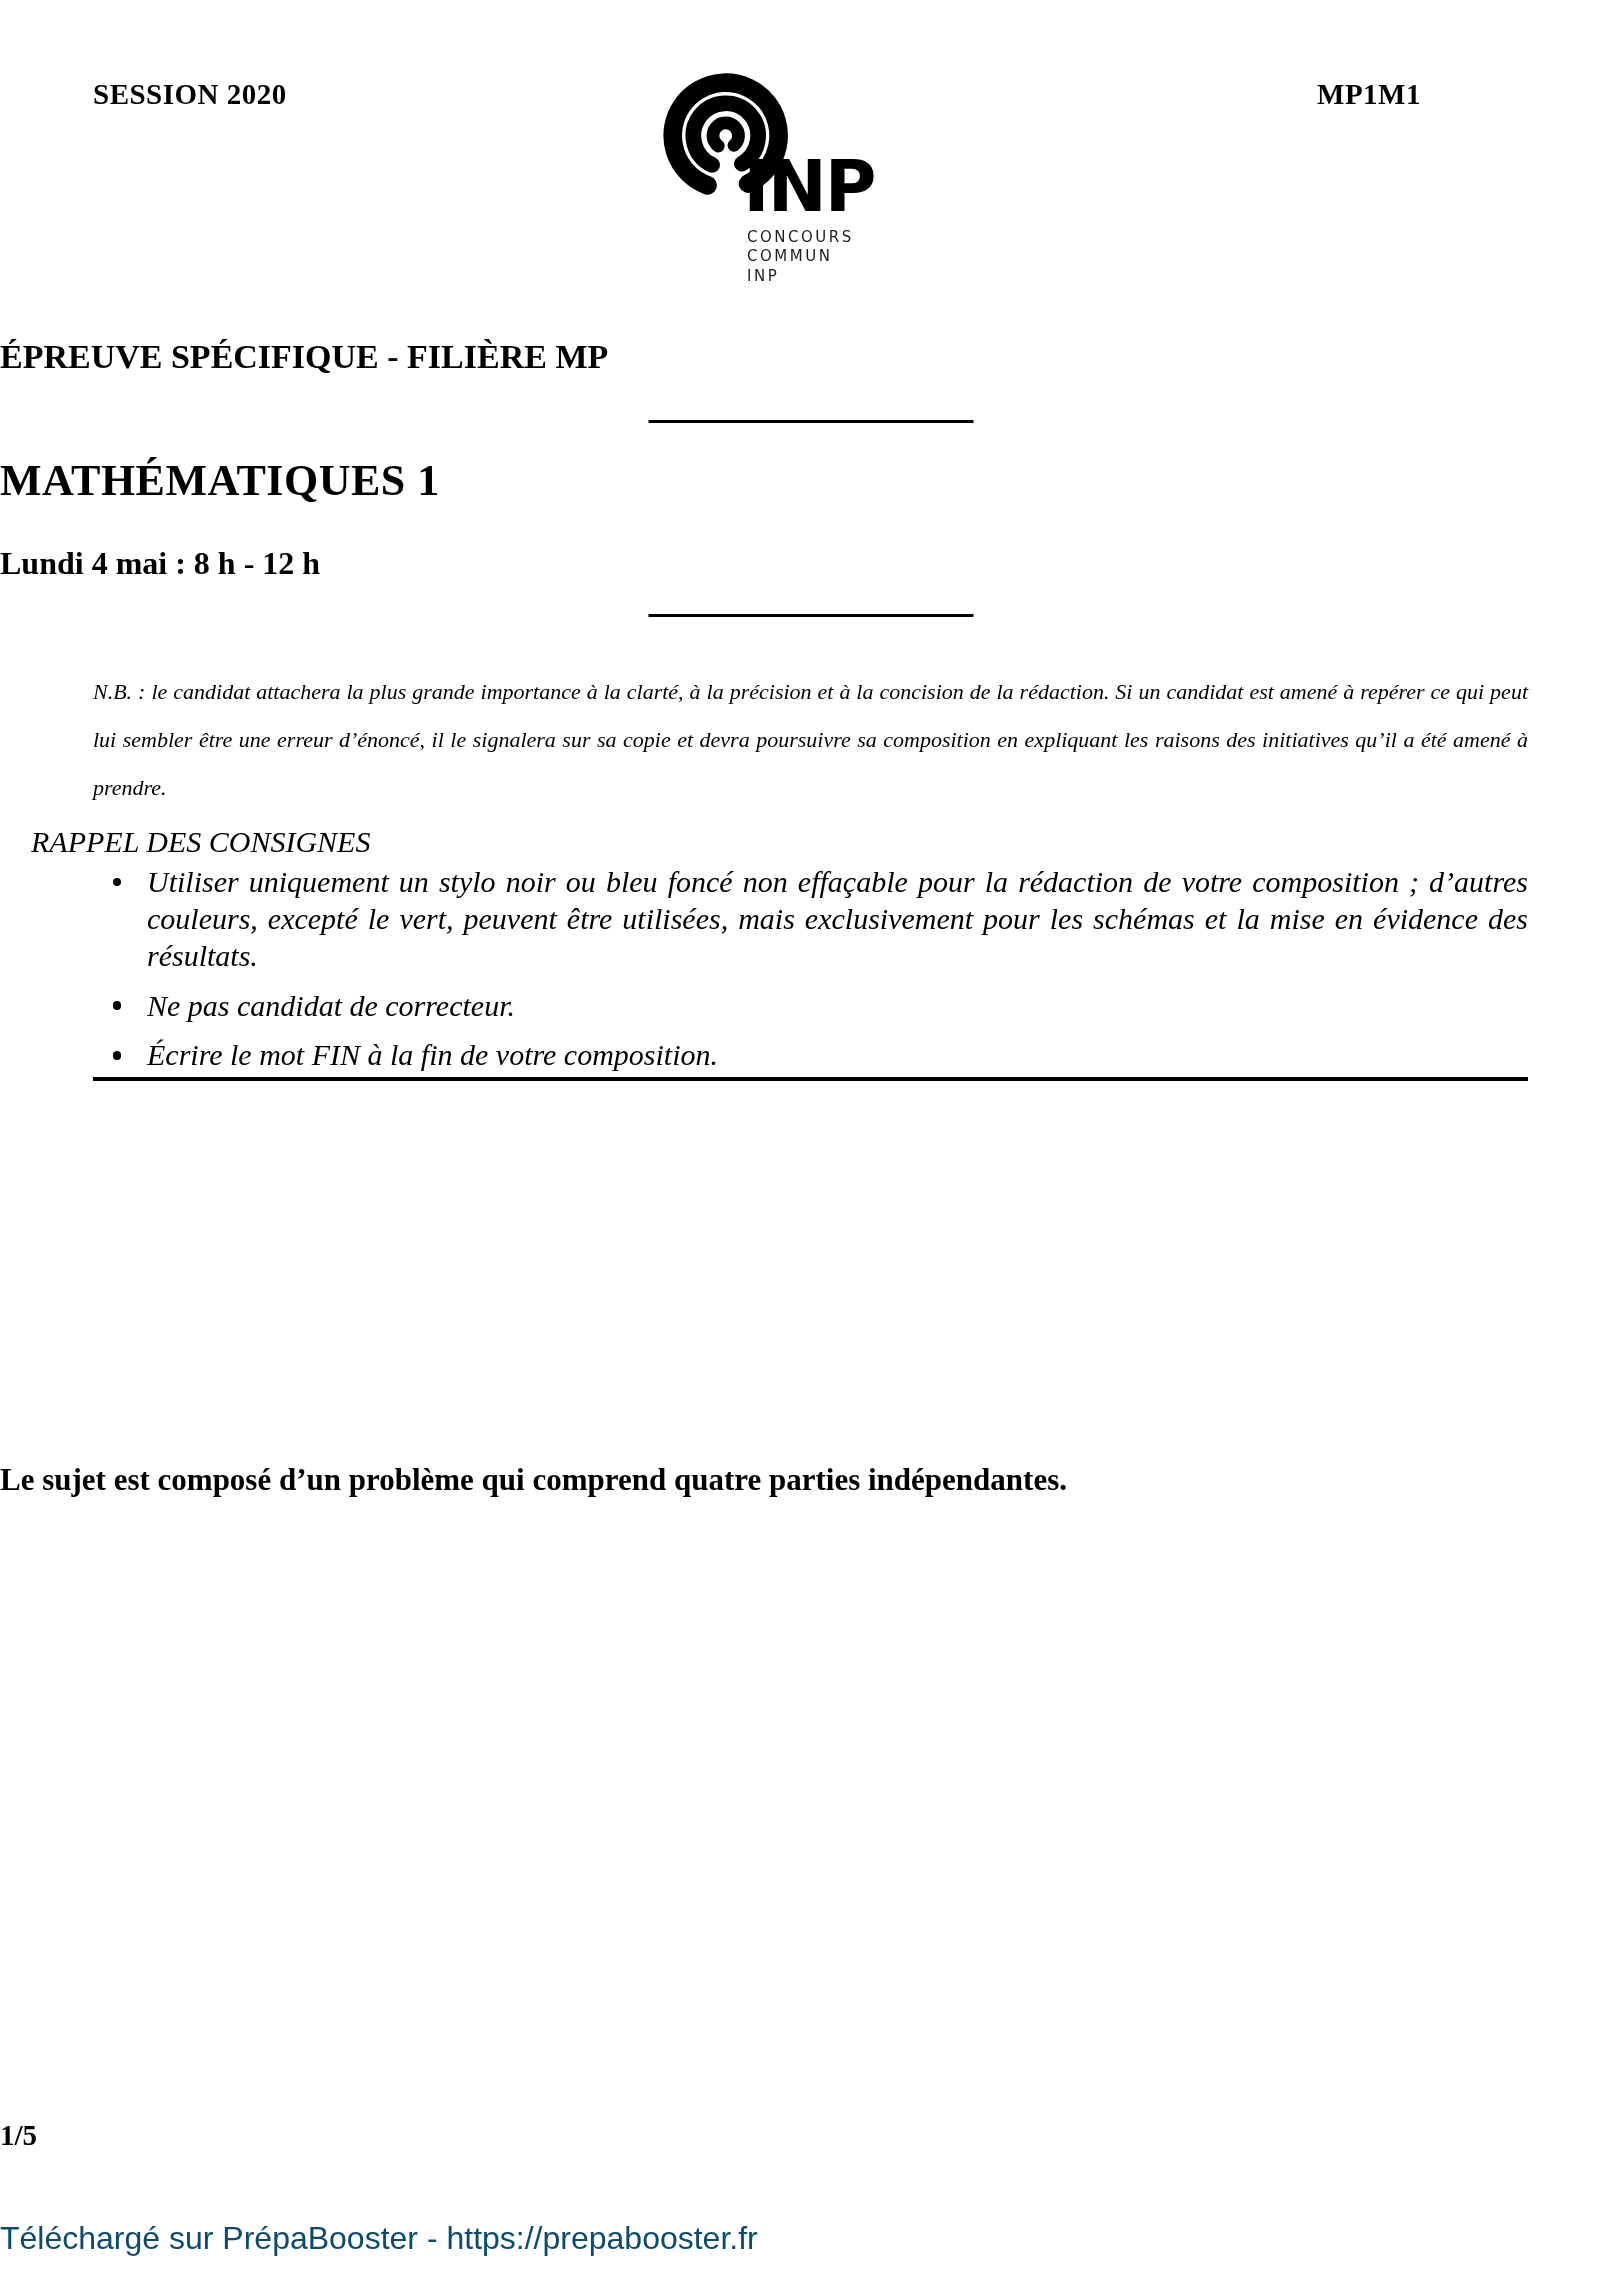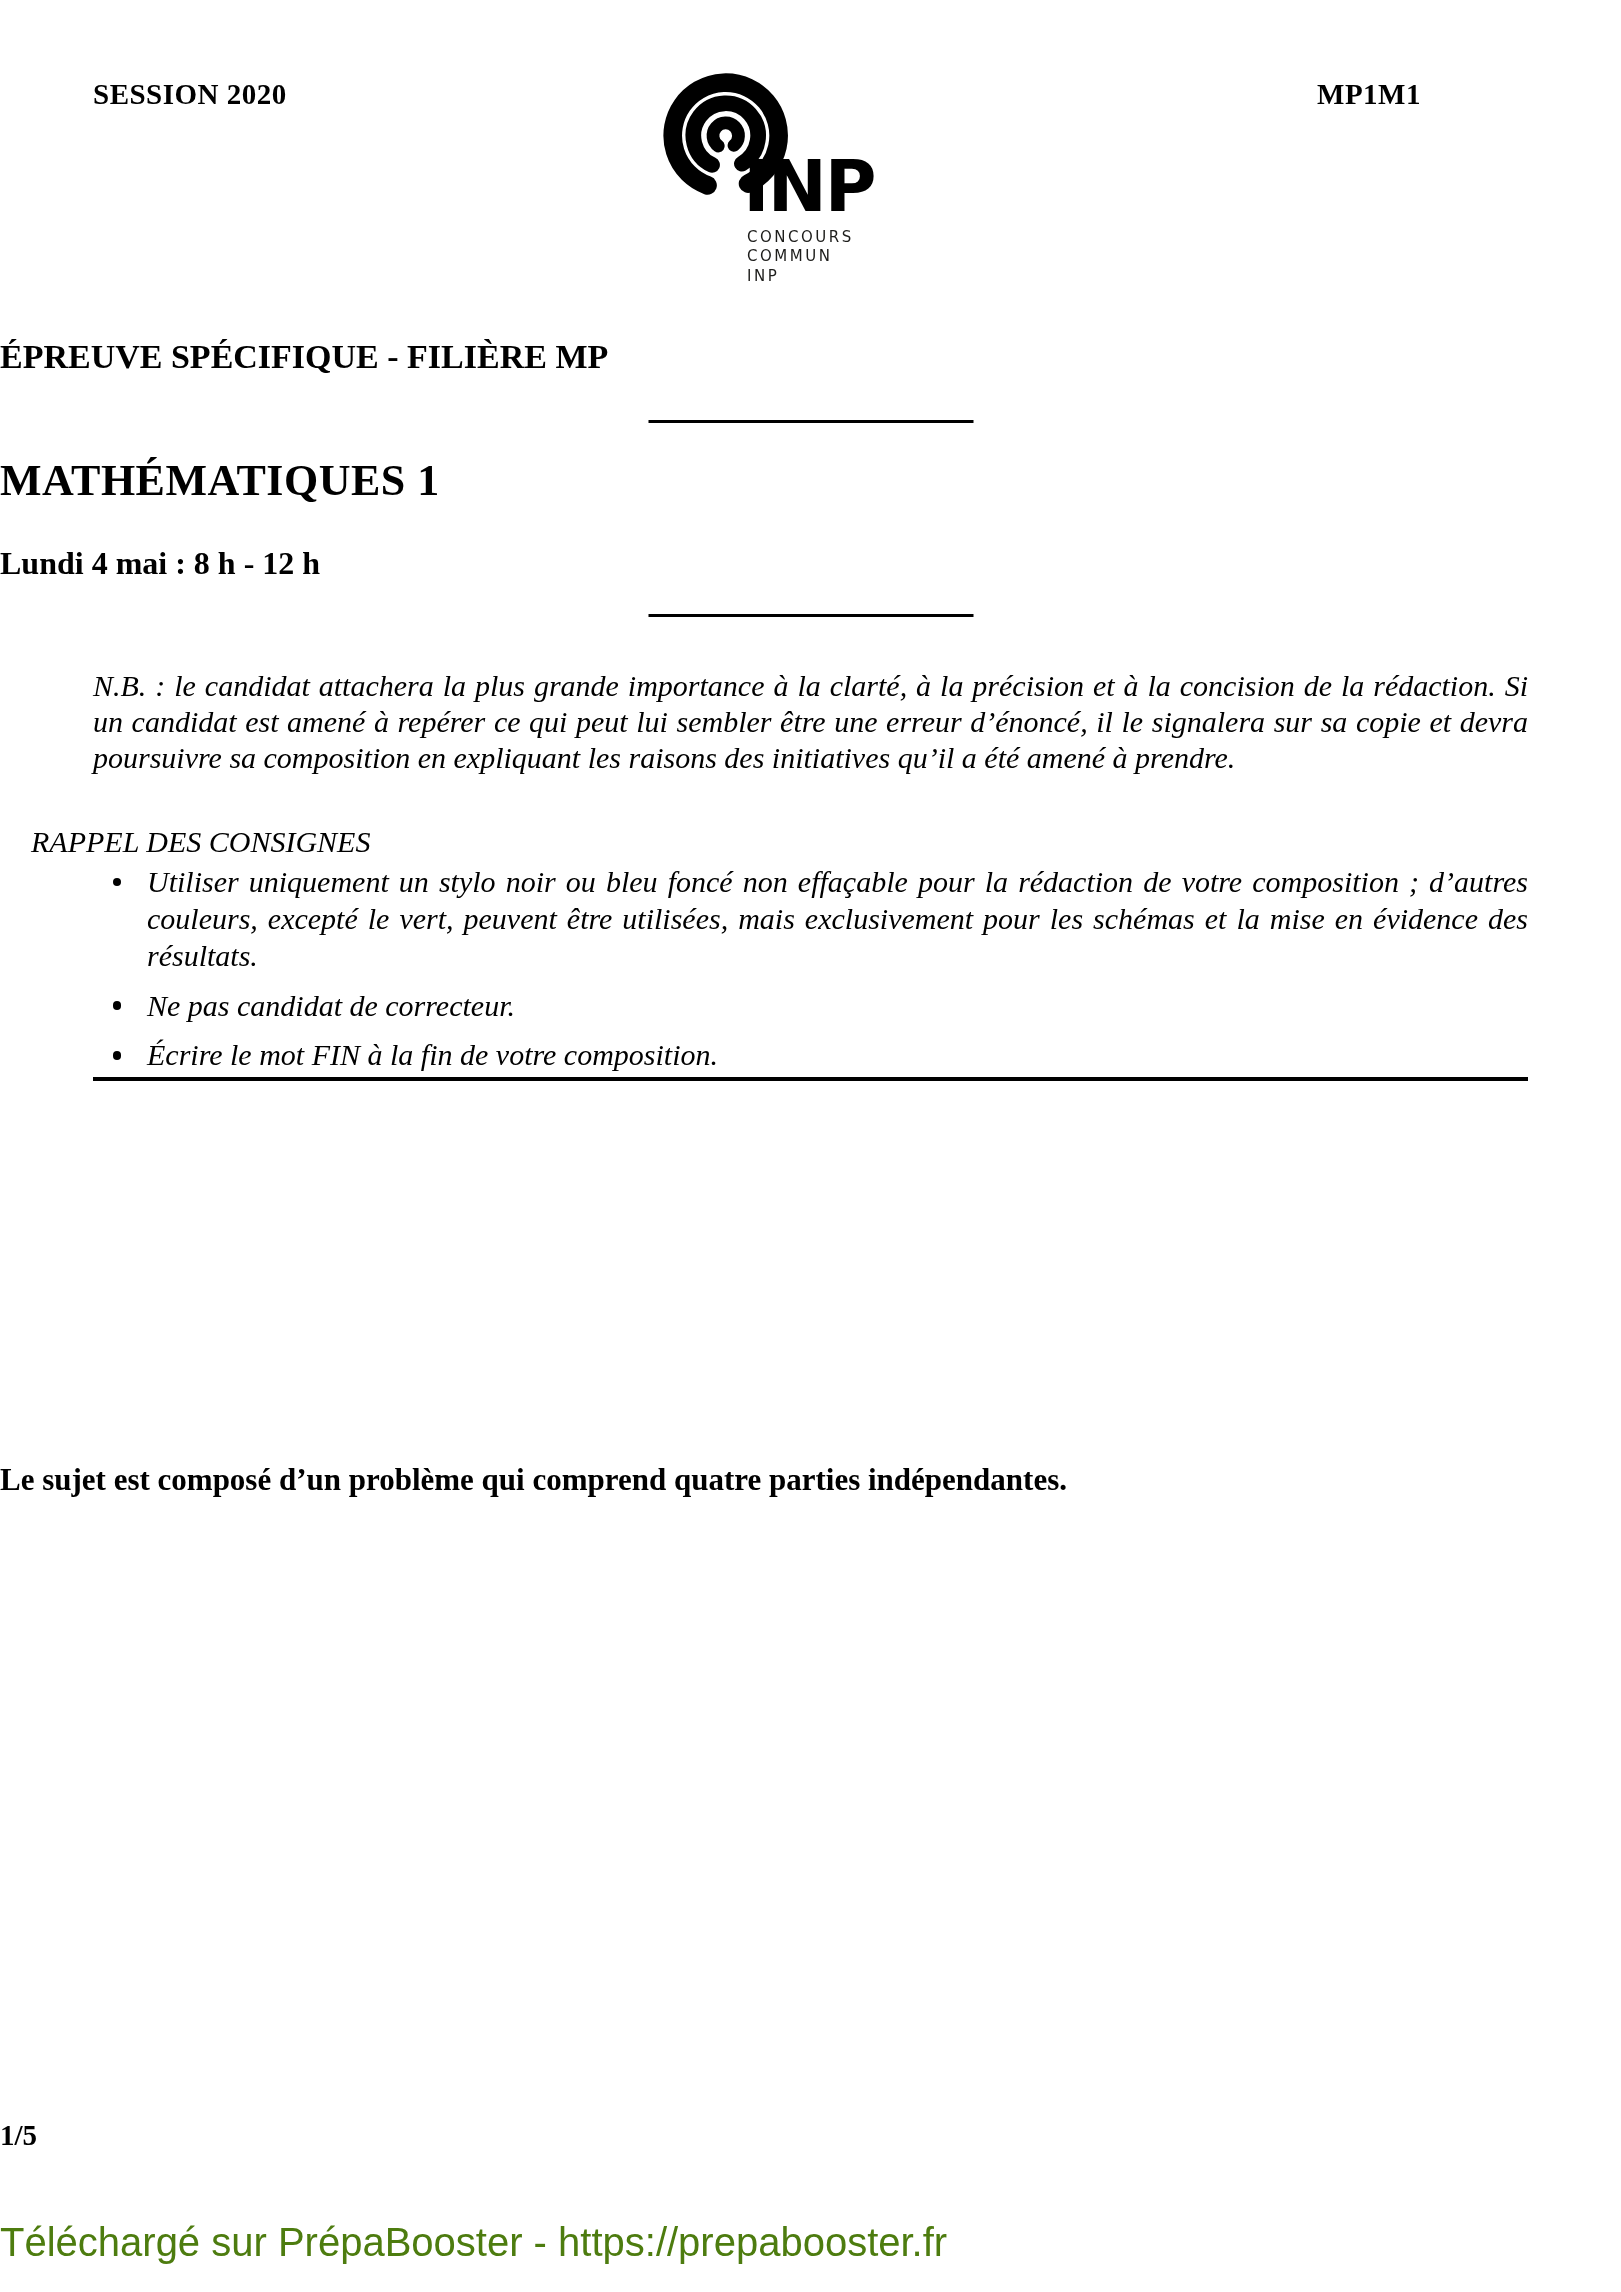--- a/index.html
+++ b/index.html
@@ -21,36 +21,36 @@
   .logo-caption{margin-left:88px;margin-top:5.9px;font-family:"DejaVu Sans", sans-serif;font-size:15px;line-height:19.6px;letter-spacing:2.5px;color:#1d1d1b;font-weight:500;}
   
   .center{position:absolute;left:0;width:100%;text-align:left;}
   .t-epreuve{top:338px;font-size:34px;font-weight:bold;}
   .rule-small{position:absolute;left:50%;transform:translateX(-50%);width:325px;border:none;border-top:3.9px solid #000;margin:0;}
   .rule1{top:420px;}
   .t-math{top:455px;font-size:44px;font-weight:bold;letter-spacing:0.5px;}
   .t-date{top:545px;font-size:32px;font-weight:bold;}
   .rule2{top:614px;}
   
-  .nb{position:absolute;top:668px;left:93px;width:1435px;font-style:italic;font-size:30px;line-height:36px;text-align:justify;}
+  .nb{position:absolute;top:668px;left:93px;width:1435px;font-style:italic;font-size:22px;line-height:48px;text-align:justify;}
   .rappel{top:825px;font-size:30px;font-style:italic;padding-left:31px;}
   
   .consignes{position:absolute;top:863px;left:93px;width:1435px;margin:0;padding:0;list-style:none;}
   .consignes li{position:relative;padding-left:54px;font-style:italic;font-size:30px;line-height:37px;text-align:justify;margin-bottom:12.7px;}
   .bullet-dot{position:absolute;left:19.6px;top:14.7px;width:8.8px;height:8.8px;border-radius:50%;background:#000;}
   
   .rule-big{position:absolute;top:1077px;left:93px;width:1435px;border:none;border-top:4.9px solid #000;margin:0;}
   
   .calcbox-wrap{top:1274px;}
   .calcbox{display:inline-block;border:2.9px solid #000;padding:15.7px 29px 17.6px 29px;font-size:33px;font-weight:bold;}
   
   .subject-note{top:1462px;font-size:31px;font-weight:bold;}
   
   .page-num{top:2119px;font-size:29px;font-weight:bold;}
-  .download-note{top:2220px;font-family:"Liberation Sans", sans-serif;font-size:40px;color:#4d7c0f;}
+  .download-note{top:2220px;font-family:"Liberation Sans", sans-serif;font-size:32px;color:#0c4a6e;}
 </style>
 </head>
 <body>
 
 <div class="page">
 
   <div class="hdr-left">SESSION 2020</div>
   <div class="hdr-right">MP1M1</div>
 
   <div class="logo">

